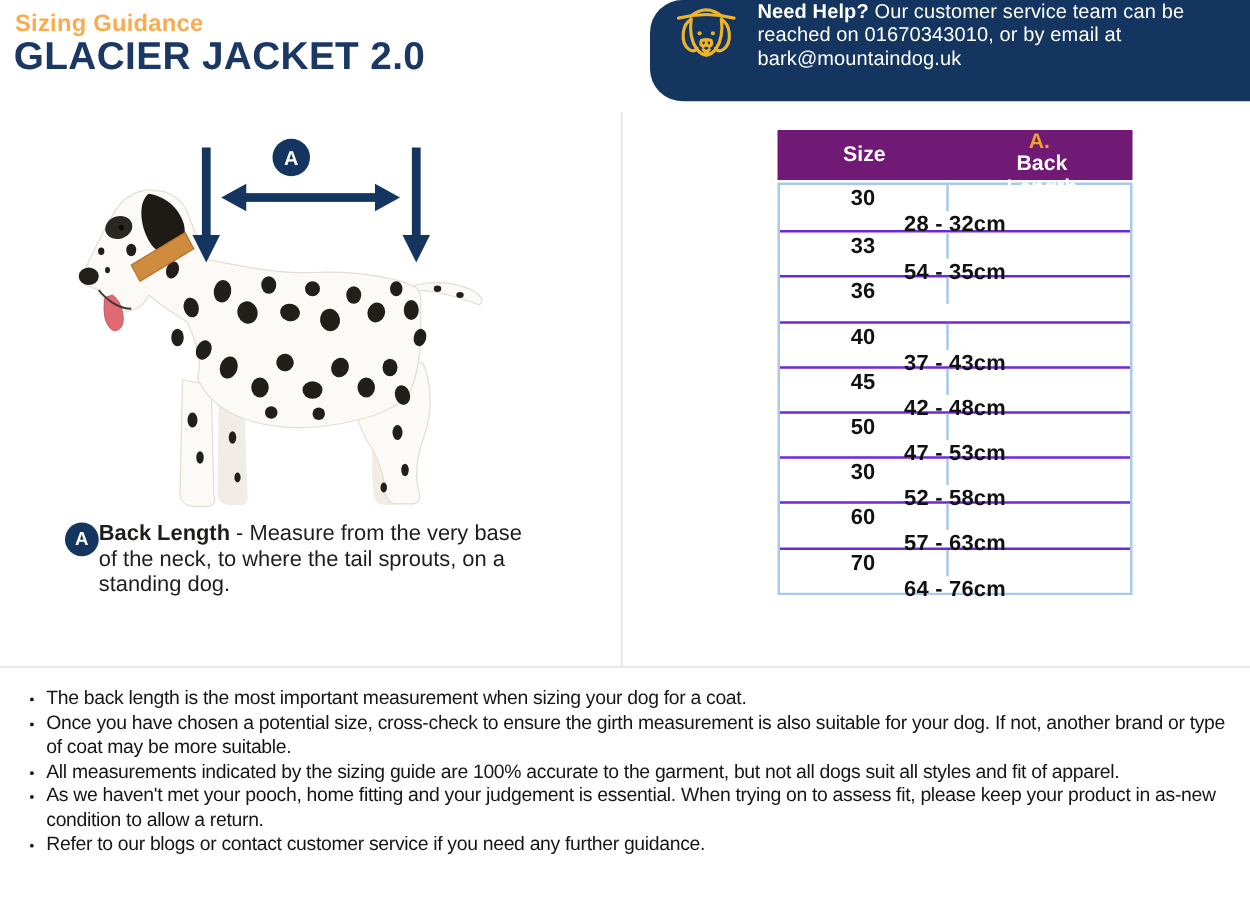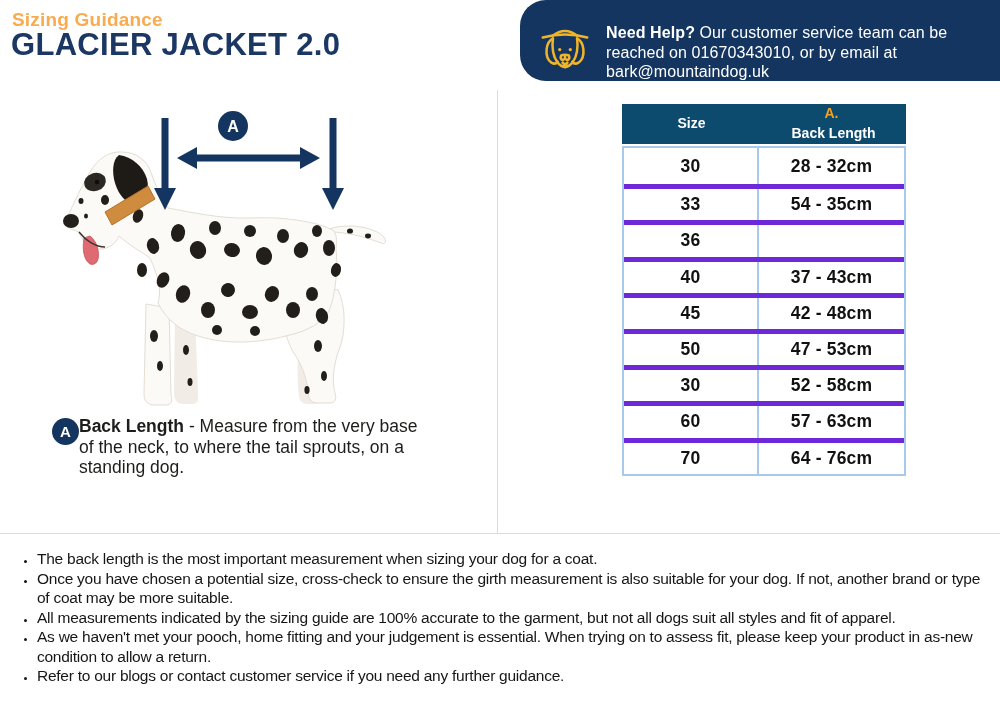--- a/index.html
+++ b/index.html
@@ -8,21 +8,21 @@
 
   
   .eyebrow { position:absolute; left:12px; top:9px; font-size:19px; font-weight:bold;
              color:#F9AB4D; letter-spacing:0.2px; }
   .title   { position:absolute; left:11px; top:27px; font-size:31px; font-weight:bold;
              color:#1B3764; letter-spacing:0.3px; }
 
   
   .help-box { position:absolute; left:520px; top:0; width:480px; height:81px;
               background:#14355F; border-radius:26px 0 0 26px;
-              display:flex; align-items:flex-end; }
+              display:flex; align-items:flex-start; }
   .help-icon { width:58px; height:58px; margin-left:16px; flex:0 0 auto; }
   .help-text { color:#ffffff; font-size:16px; line-height:1.2; margin-left:12px;
                width:372px; letter-spacing:0.1px; }
   .help-text b { font-weight:bold; }
 
   
   .divider-v { position:absolute; left:497px; top:90px; width:1px; height:443px; background:#DBDBDB; }
   .divider-h { position:absolute; left:0; top:533px; width:1000px; height:1px; background:#DBDBDB; }
 
   
@@ -30,30 +30,30 @@
 
   .note { position:absolute; left:52px; top:416px; width:400px; display:flex; }
   .note-badge { width:27px; height:27px; border-radius:50%; background:#14355F; color:#fff;
                 font-size:15px; font-weight:bold; display:flex; align-items:center;
                 justify-content:center; flex:0 0 auto; margin-top:2px; }
   .note-text { margin-left:0; font-size:17.5px; line-height:1.18; color:#1D1D1B; width:340px; }
   .note-text b { font-weight:bold; }
 
   
   .stable { position:absolute; left:622px; top:104px; width:284px; }
-  .thead { height:40px; background:#0c4a6e; display:flex; color:#fff;
-           font-weight:bold; font-size:14px; }
+  .thead { height:40px; background:#701a75; display:flex; color:#fff;
+           font-weight:bold; font-size:17px; }
   .thead .th { display:flex; align-items:center; justify-content:center; text-align:center;
                line-height:1.08; }
   .th-size { width:139px; }
   .th-back { width:145px; padding:0 26px; flex-wrap:wrap; }
   .th-back .accent { color:#F0A229; margin-right:4px; }
   .tbody { margin-top:2px; border:2px solid #A9C9E8; }
-  .trow { display:flex; height:36.2px; background:#fff; }
-  .trow + .trow { border-top:5px solid #6d28d9; }
+  .trow { display:flex; height:36.2px; background:#fff;flex-direction:column; }
+  .trow + .trow { border-top:2px solid #6d28d9; }
   .td { display:flex; align-items:center; justify-content:center;
         font-size:17.5px; font-weight:bold; color:#111111; letter-spacing:0.2px; }
   .td-size { width:135px; border-right:2px solid #A9C9E8; }
   .td-back { flex:1; }
 
   
   .notes-list { position:absolute; left:20px; top:549px; width:968px; list-style:disc; padding-left:17px; }
   .notes-list li { font-size:15.5px; line-height:1.24; color:#161616; letter-spacing:-0.25px;
                    margin-bottom:0.5px; }
   .notes-list li::marker { font-size:11px; }

